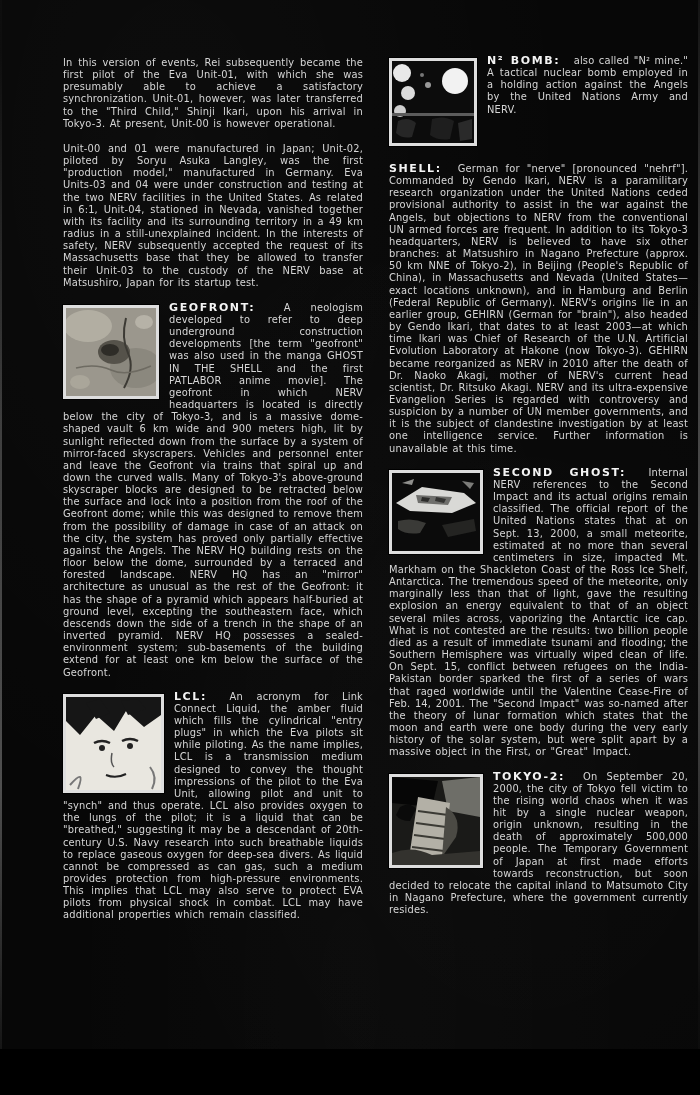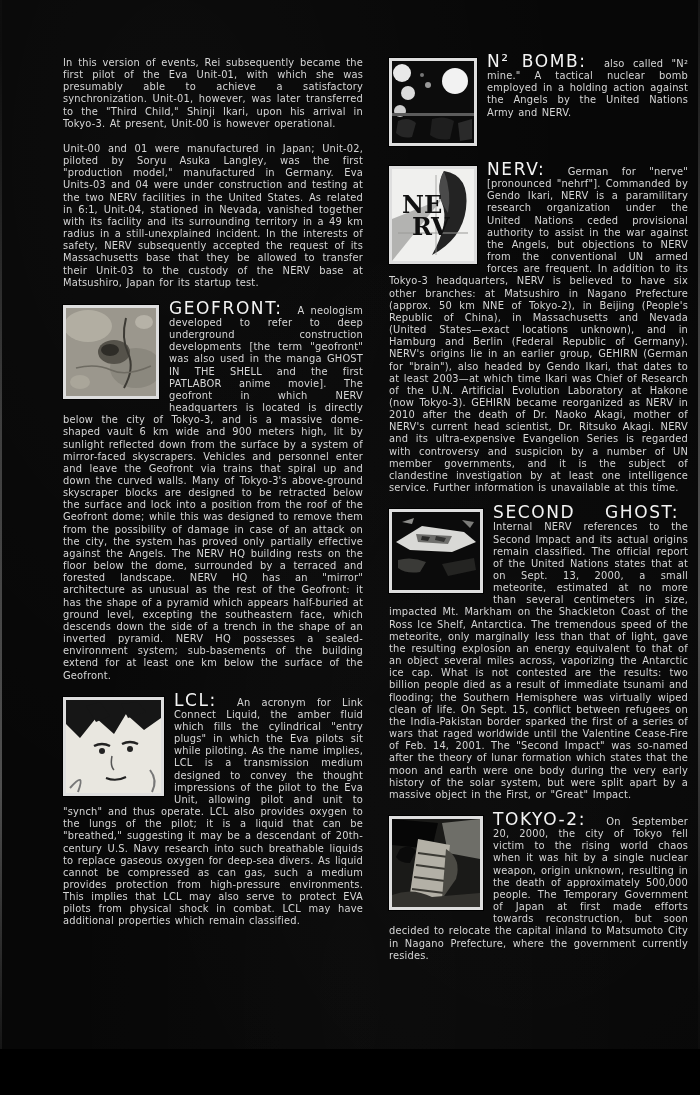--- a/index.html
+++ b/index.html
@@ -41,22 +41,22 @@
     float:left;
     border:3px solid #dedede;
     box-shadow:inset 0 0 0 1px #000, 0 0 0 1px #000;
     margin:3px 10px 5px 0;
     background:#111;
     line-height:0;
   }
   .thumb svg{display:block;}
 
   .term{
-    font-size:17px;
-    font-weight:normal;
+    font-size:11px;
+    font-weight:bold;
     letter-spacing:1.6px;
     color:#f4f4f4;
     margin-right:9px;
     white-space:nowrap;
   }
 </style>
 </head>
 <body>
 
 <div class="page">
@@ -129,34 +129,22 @@
           <path d="M66 62 L80 58 V78 L68 80 Z" fill="#2a2a2a"></path>
         </svg>
       </div>
       <p class="etext">
         <span class="term">N² BOMB:</span>
         <span>also called "N² mine." A tactical nuclear bomb employed in a holding action against the Angels by the United Nations Army and NERV.</span>
       </p>
     </div>
 
     <div class="entry">
-      <div class="thumb">
-        <svg width="82" height="92" viewBox="0 0 82 92">
-          <rect width="82" height="92" fill="#f0f0ee"></rect>
-          <path d="M0 92 L50 30 L0 50 Z" fill="#8b8b88" opacity="0.6"></path>
-          <path d="M52 2 Q78 6 74 40 Q70 70 40 86 Q58 54 50 34 Q44 16 52 2 Z" fill="#232323"></path>
-          <path d="M52 2 Q60 24 56 44 L50 34 Q44 16 52 2 Z" fill="#4a4a4a"></path>
-          <line x1="6" y1="64" x2="76" y2="64" stroke="#9a9a97" stroke-width="1"></line>
-          <line x1="44" y1="6" x2="44" y2="86" stroke="#9a9a97" stroke-width="0.8"></line>
-          <text x="10" y="44" font-family="DejaVu Serif, serif" font-size="24" font-weight="bold" fill="#111">NE</text>
-          <text x="20" y="66" font-family="DejaVu Serif, serif" font-size="24" font-weight="bold" fill="#111">RV</text>
-        </svg>
-      </div>
       <p class="etext">
-        <span class="term">NERV:</span>
+        <span class="term">SHELL:</span>
         <span>German for "nerve" [pronounced "nehrf"]. Commanded by Gendo Ikari, NERV is a paramilitary research organization under the United Nations ceded provisional authority to assist in the war against the Angels, but objections to NERV from the conventional UN armed forces are frequent. In addition to its Tokyo-3 headquarters, NERV is believed to have six other branches: at Matsushiro in Nagano Prefecture (approx. 50 km NNE of Tokyo-2), in Beijing (People's Republic of China), in Massachusetts and Nevada (United States—exact locations unknown), and in Hamburg and Berlin (Federal Republic of Germany). NERV's origins lie in an earlier group, GEHIRN (German for "brain"), also headed by Gendo Ikari, that dates to at least 2003—at which time Ikari was Chief of Research of the U.N. Artificial Evolution Laboratory at Hakone (now Tokyo-3). GEHIRN became reorganized as NERV in 2010 after the death of Dr. Naoko Akagi, mother of NERV's current head scientist, Dr. Ritsuko Akagi. NERV and its ultra-expensive Evangelion Series is regarded with controversy and suspicion by a number of UN member governments, and it is the subject of clandestine investigation by at least one intelligence service. Further information is unavailable at this time.</span>
       </p>
     </div>
 
     <div class="entry">
       <div class="thumb">
         <svg width="88" height="78" viewBox="0 0 88 78">
           <rect width="88" height="78" fill="#0b0b0b"></rect>
           <path d="M4 30 L30 14 L72 20 L84 30 L60 40 L18 38 Z" fill="#d9d9d6"></path>
           <path d="M24 22 L60 24 L56 32 L26 30 Z" fill="#6f6f6c"></path>

